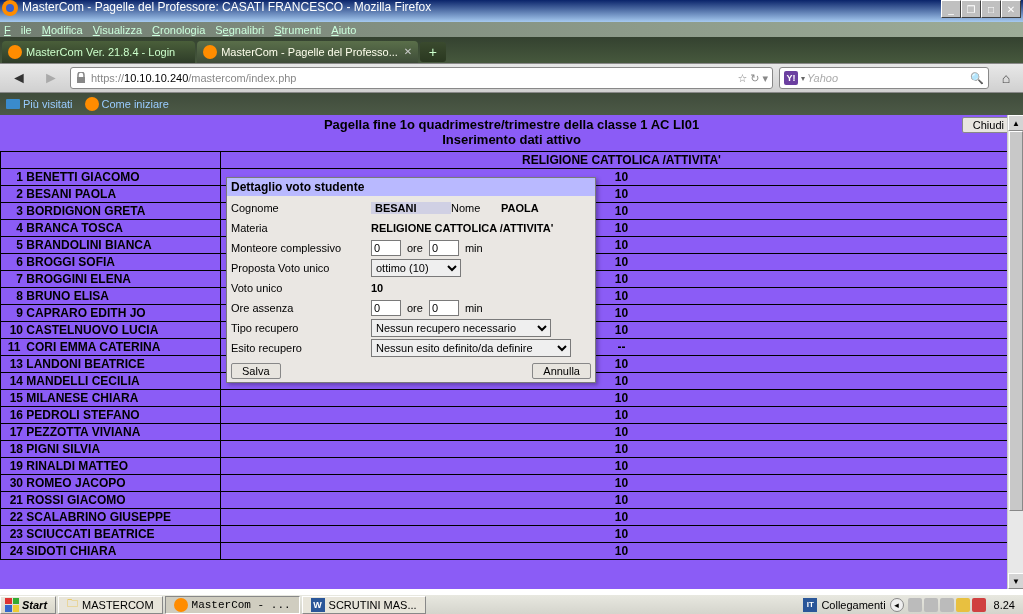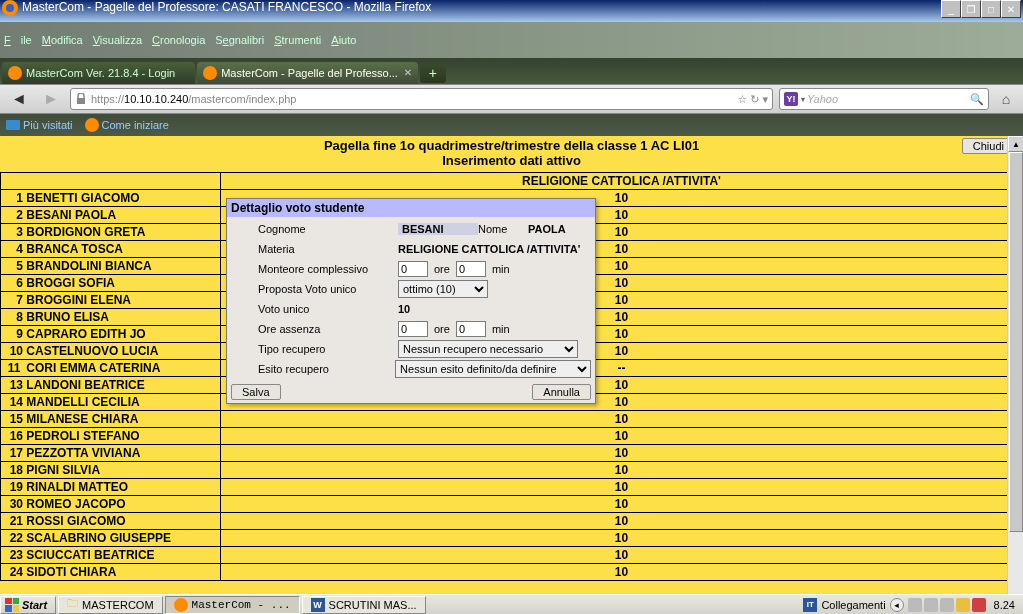--- a/index.html
+++ b/index.html
@@ -7,21 +7,21 @@
 
 
 .titlebar { height: 22px; background: linear-gradient(#0a246a, #a6caf0); color: #fff; display: flex; align-items: flex-start; padding: 0 2px; font-size: 12px; }
 .titlebar .ff-icon { width: 16px; height: 16px; background: #ff8c00; border-radius: 50%; margin-right: 4px; position: relative; }
 .titlebar .ff-icon::after { content:""; position:absolute; width:8px; height:8px; background:#3a5fcd; border-radius:50%; top:4px; left:4px; }
 .titlebar-text { flex: 1; }
 .win-btns { display: flex; gap: 0; }
 .win-btn { width: 20px; height: 18px; background: #c0c0c0; border: 1px solid #fff; border-right-color:#404040; border-bottom-color:#404040; display:flex; align-items:center; justify-content:center; font-size:10px; font-family: Marlett, Arial; }
 
 
-.menubar { height: 36px; background: linear-gradient(rgba(34,51,34,.85), rgba(45,60,45,.85)); display:flex; align-items:center; padding:0 4px; color:#cfd; font-size:11px; background-image: linear-gradient(90deg, rgba(20,40,20,.6), rgba(60,90,50,.5)); }
+.menubar { height: 15px; background: linear-gradient(rgba(34,51,34,.85), rgba(45,60,45,.85)); display:flex; align-items:center; padding:0 4px; color:#cfd; font-size:11px; background-image: linear-gradient(90deg, rgba(20,40,20,.6), rgba(60,90,50,.5)); }
 .menubar span { margin-right: 10px; }
 .menubar span u { text-decoration: underline; }
 
 
 .tabstrip { height: 26px; background: linear-gradient(rgba(30,45,25,.9), rgba(50,70,40,.9)); display:flex; align-items:flex-end; padding: 2px 2px 0 2px; gap:2px; }
 .tab { height: 22px; padding: 2px 20px 2px 6px; border-radius: 4px 4px 0 0; display:flex; align-items:center; font-size:11px; position:relative; }
 .tab.inactive { background: linear-gradient(#4a5f3a, #2e3c28); color:#cfc; }
 .tab.active { background: linear-gradient(#5a6f4a, #3e4c38); color:#ffe; }
 .tab .ff-icon-s { width:14px; height:14px; background:#ff8c00; border-radius:50%; margin-right:4px; }
 .tab-close { position:absolute; right:4px; top:4px; width:12px; height:12px; display:flex; align-items:center; justify-content:center; color:#ccc; font-size:10px; }
@@ -37,37 +37,37 @@
 .searchbox { width: 210px; height:22px; background:#fff; border:1px solid #888; border-radius:3px; display:flex; align-items:center; padding:0 4px; font-size:11px; color:#888; }
 .searchbox .y-icon { width:14px; height:14px; background:#6b3fa0; border-radius:2px; color:#fff; display:flex; align-items:center; justify-content:center; font-size:9px; font-weight:bold; margin-right:3px; }
 .home-btn { width:22px; height:22px; display:flex; align-items:center; justify-content:center; color:#444; font-size:14px; }
 
 
 .bkbar { height: 22px; background: linear-gradient(rgba(30,45,25,.85), rgba(45,60,38,.85)); display:flex; align-items:center; padding:0 6px; color:#9cf; gap:12px; font-size:11px; }
 .bk-item { display:flex; align-items:center; gap:3px; }
 .bk-icon { width:14px; height:14px; }
 
 
-.content { position:relative; height: 474px; background:#fde047; overflow:hidden; }
+.content { position:relative; height: 474px; background:#8b5cf6; overflow:hidden; }
 .header-row { text-align:center; font-weight:bold; font-size:13px; padding-top:2px; position:relative; }
 .header-row .chiudi { position:absolute; right:8px; top:2px; }
 .sub-row { text-align:center; font-weight:bold; font-size:13px; padding-bottom:4px; }
 
 table.grid { width:100%; border-collapse:collapse; font-size:12px; }
 table.grid td, table.grid th { border:1px solid #000; padding:1px 4px; height:16px; }
 table.grid th { font-weight:bold; text-align:center; }
 table.grid td.name { font-weight:bold; white-space:nowrap; }
 table.grid td.val { font-weight:bold; text-align:center; }
 
 
 .dialog { position:absolute; left:226px; top:62px; width:370px; background:#eae7e3; border:1px solid #7a7a7a; box-shadow: 2px 2px 4px rgba(0,0,0,.3); font-size:11px; }
 .dialog-title { background:#b9b9ff; font-weight:bold; padding:2px 4px; font-size:12px; }
 .dialog-body { padding: 2px 4px; }
 .drow { display:flex; align-items:center; height:20px; }
-.drow .lbl { width: 140px; margin-left: 27px; }
+.drow .lbl { width: 140px; }
 .drow .val { font-weight:bold; }
 .drow .val2 { width:80px; font-weight:bold; }
 .drow .lbl2 { width:50px; }
 .tiny-input { width:30px; height:16px; border:1px solid #7a7a7a; background:#fff; padding:0 2px; font-size:11px; }
 select.dsel { height:18px; border:1px solid #7a7a7a; background:#efefef; font-size:11px; }
 .dlg-btns { display:flex; justify-content:space-between; padding:3px 4px; }
 .btn { background:#e8e5df; border:1px solid #888; border-radius:2px; padding:1px 10px; font-size:11px; cursor:pointer; font-family:inherit; }
 
 
 .fake-scroll { position:absolute; right:0; top:0; width:16px; height:100%; background:#e8e8e8; border-left:1px solid #ccc; }

